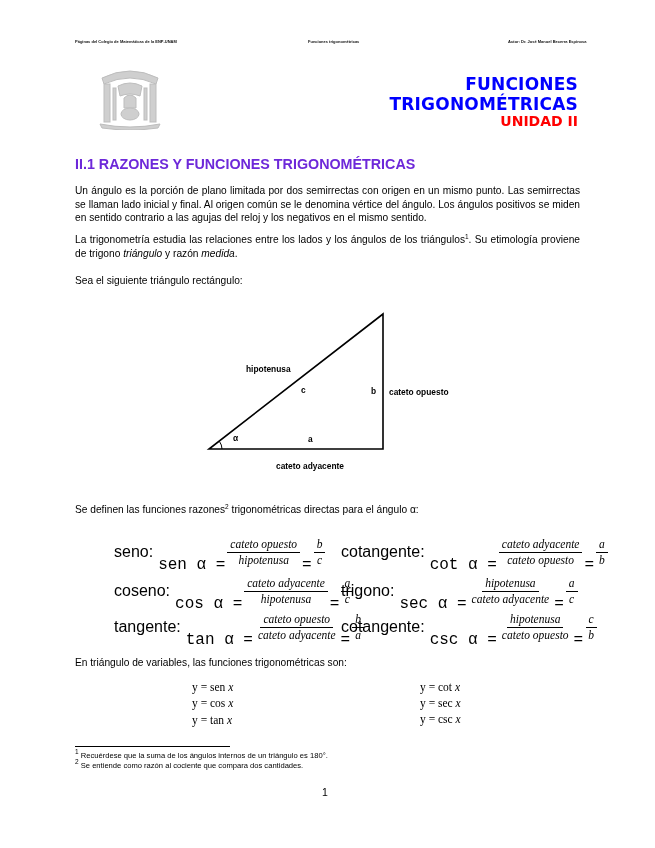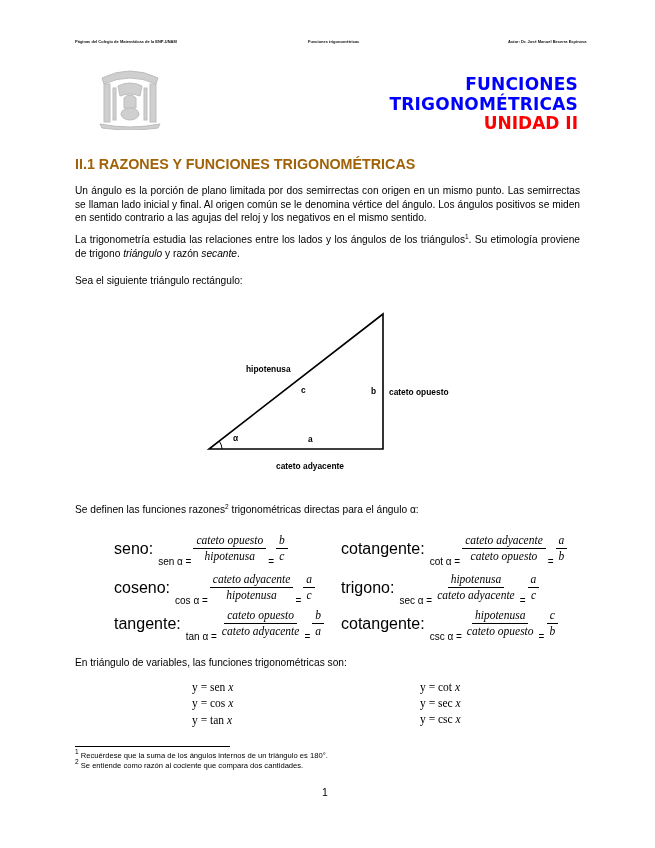--- a/index.html
+++ b/index.html
@@ -4,33 +4,33 @@
 <style>
   html, body { margin: 0; padding: 0; background: #ffffff; }
   body { width: 655px; height: 848px; position: relative; overflow: hidden;
          font-family: "Liberation Sans", sans-serif; color: #000; }
   .abs { position: absolute; }
   .hdr { font-size: 4px; font-weight: bold; top: 39px; white-space: nowrap; color: #111; }
   .title-main { left: 300px; top: 74px; width: 278px; text-align: right;
                 font-family: "DejaVu Sans", sans-serif; font-weight: bold; font-size: 17px;
                 color: #0000ff; letter-spacing: 0.2px; }
   .title-unit { left: 400px; top: 113px; width: 178px; text-align: right;
-                font-family: "DejaVu Sans", sans-serif; font-weight: bold; font-size: 17px;
+                font-family: "DejaVu Sans", sans-serif; font-weight: bold; font-size: 14px;
                 color: #ff0000; }
-  .section { left: 75px; top: 156px; font-size: 14.3px; font-weight: bold; color: #a16207; }
+  .section { left: 75px; top: 156px; font-size: 14.3px; font-weight: bold; color: #6d28d9; }
   .p { left: 75px; width: 505px; font-size: 10.2px; line-height: 13.6px; text-align: justify; }
   .p i { font-style: italic; }
   sup { font-size: 6.5px; vertical-align: 4px; line-height: 0; }
   .math { font-family: "Liberation Serif", serif; font-size: 11.5px; }
   .eq { position: absolute; display: flex; align-items: center; white-space: nowrap; }
   .eq .lbl { font-family: "Liberation Sans", sans-serif; font-size: 16px; margin-right: 5px; }
   .frac { display: inline-flex; flex-direction: column; align-items: center; vertical-align: middle; margin: 0 2px; }
   .frac .num { font-style: italic; padding: 0 3px 1px; border-bottom: 1px solid #000; line-height: 13px; }
   .frac .den { font-style: italic; padding: 1px 3px 0; line-height: 13px; }
-  .fn { font-family: Liberation Sans, sans-serif; font-size: 10px; margin-top: 26px; }
+  .fn { font-family: Liberation Mono, monospace; font-size: 16px; margin-top: 26px; }
   .var { position: absolute; font-family: "Liberation Serif", serif; font-size: 11.5px; white-space: nowrap; }
   .var i { font-style: italic; }
   .fnote { left: 75px; font-size: 7.6px; line-height: 9.5px; }
   .tri-label { position: absolute; font-size: 8.4px; font-weight: bold; white-space: nowrap; }
 </style>
 </head>
 <body>
 
 <div class="abs hdr" style="left:75px">Páginas del Colegio de Matemáticas de la ENP-UNAM</div>
 <div class="abs hdr" style="left:308px">Funciones trigonométricas</div>
@@ -53,21 +53,21 @@
 </div>
 
 <div class="abs title-main">FUNCIONES TRIGONOMÉTRICAS</div>
 <div class="abs title-unit">UNIDAD II</div>
 
 <div class="abs section">II.1 RAZONES Y FUNCIONES TRIGONOMÉTRICAS</div>
 
 <div class="abs p" style="top:184px">Un ángulo es la porción de plano limitada por dos semirrectas con origen en un mismo punto. Las semirrectas se llaman lado inicial y final. Al origen común se le denomina vértice del ángulo. Los ángulos positivos se miden en sentido contrario a las agujas del reloj y los negativos en el mismo sentido.</div>
 
 <div class="abs p" style="top:233px">
-  <span>La trigonometría estudia las relaciones entre los lados y los ángulos de los triángulos</span><sup>1</sup><span>. Su etimología proviene de trigono </span><i>triángulo</i><span> y razón </span><i>secante</i><span>.</span>
+  <span>La trigonometría estudia las relaciones entre los lados y los ángulos de los triángulos</span><sup>1</sup><span>. Su etimología proviene de trigono </span><i>triángulo</i><span> y razón </span><i>medida</i><span>.</span>
 </div>
 
 <div class="abs p" style="top:274px">Sea el siguiente triángulo rectángulo:</div>
 
 <div class="abs" style="left:200px;top:305px;width:260px;height:175px">
   <svg width="260" height="175" viewBox="0 0 260 175" style="position:absolute;left:0;top:0">
     <polygon points="9,144 183,144 183,9" fill="none" stroke="#000" stroke-width="1.6"></polygon>
     <path d="M22 144 A13 13 0 0 0 19.5 136.5" fill="none" stroke="#000" stroke-width="1"></path>
   </svg>
   <span class="tri-label" style="left:46px;top:59px">hipotenusa</span>

